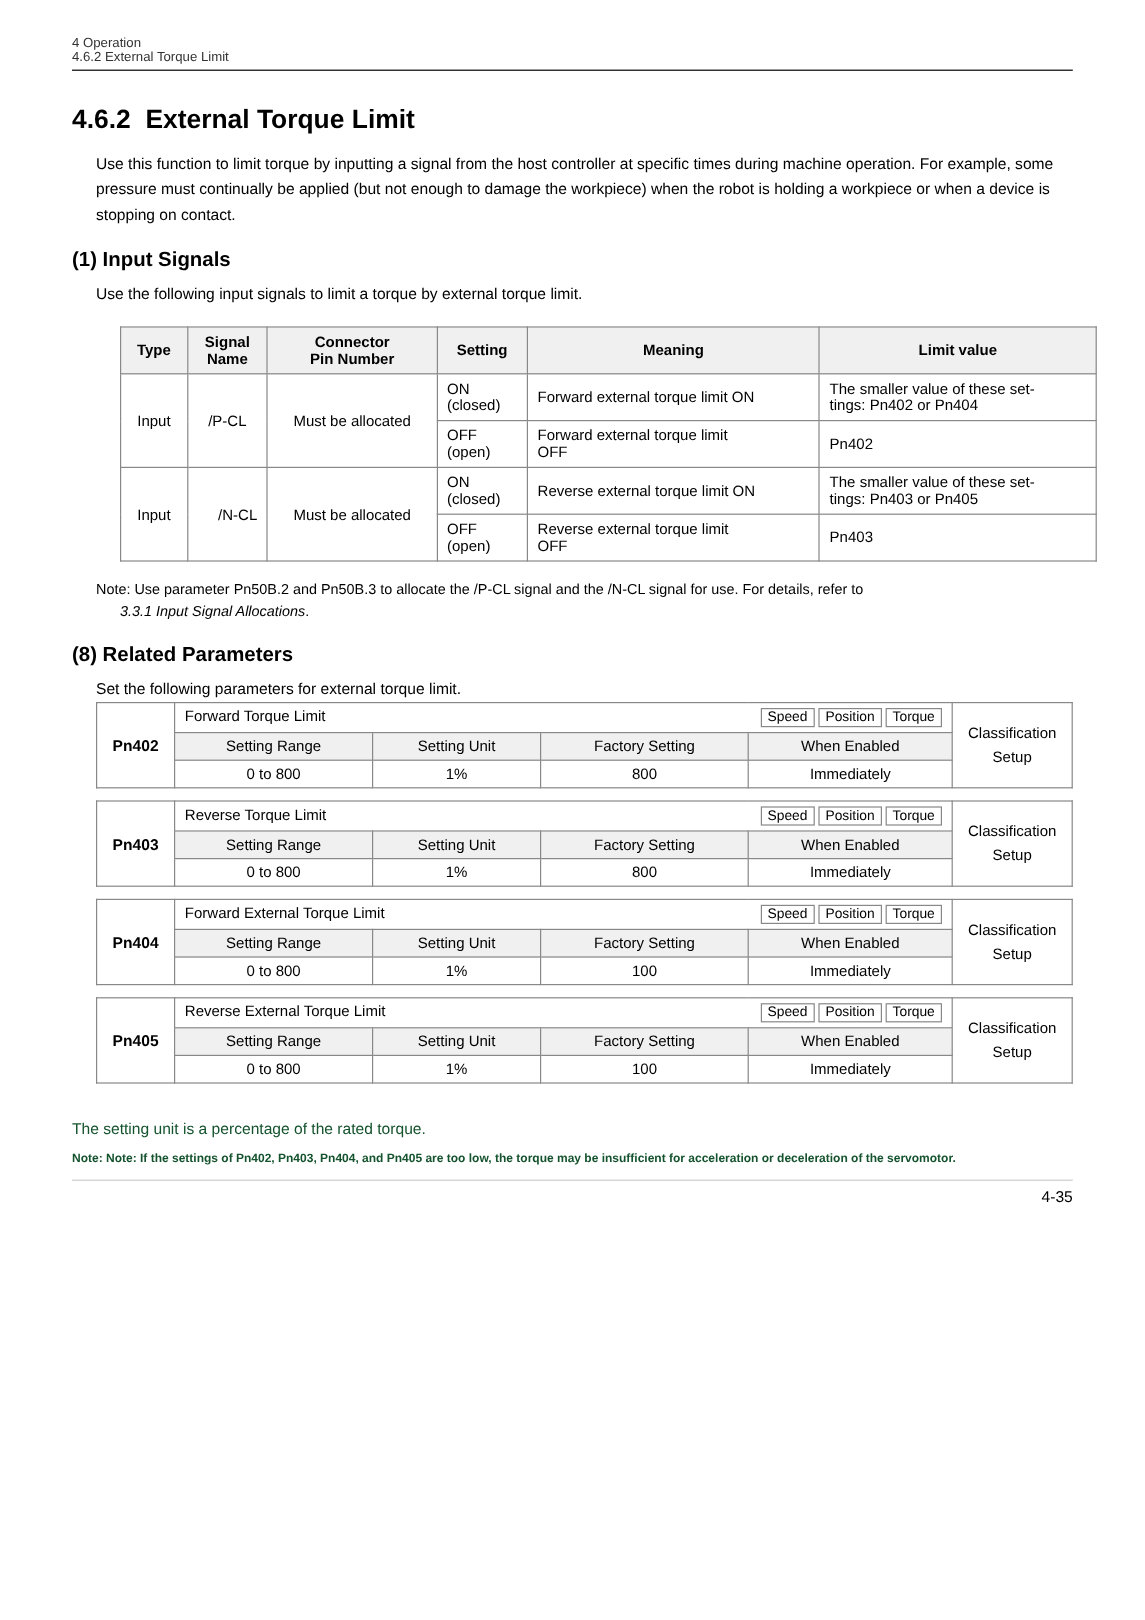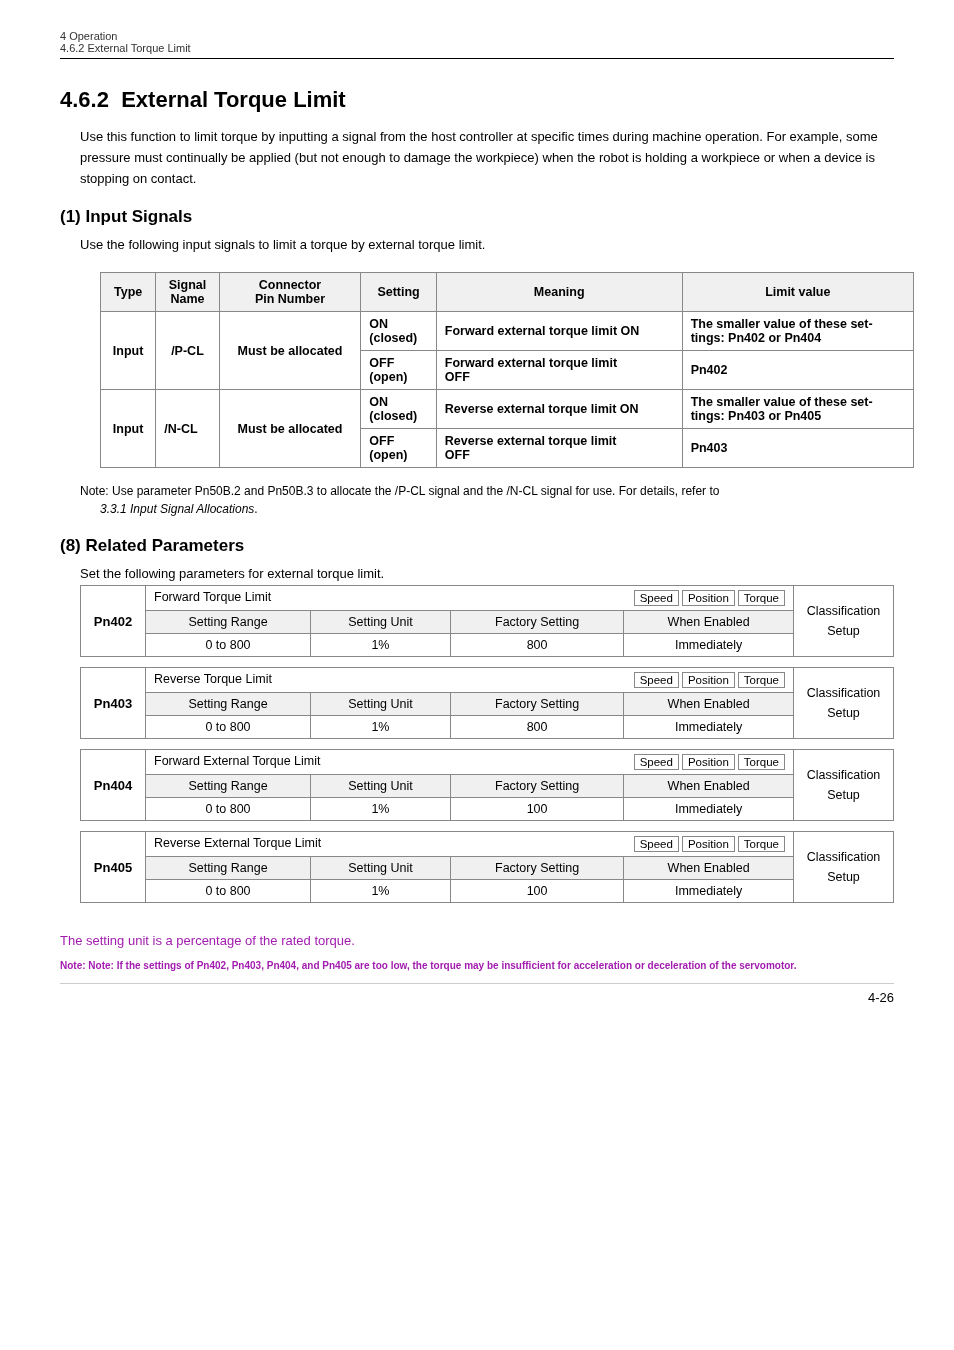--- a/index.html
+++ b/index.html
@@ -62,21 +62,20 @@
       padding: 5px 8px;
       vertical-align: middle;
     }
     table.signals-table th {
       background: #f0f0f0;
       text-align: center;
       font-weight: bold;
     }
     table.signals-table td {
       text-align: left;
-      font-weight: bold;
     }
     .note-text {
       font-size: 12px;
       margin-left: 20px;
       margin-bottom: 18px;
       line-height: 1.5;
     }
     .note-text i {
       font-style: italic;
     }
@@ -113,21 +112,21 @@
       display: flex;
       align-items: center;
       justify-content: center;
       font-size: 12.5px;
       padding: 4px;
       text-align: center;
     }
     .page-footer {
       margin-top: 30px;
       font-size: 13px;
-      color: #a21caf;
+      color: #14532d;
     }
     .bottom-note {
       font-size: 10px;
       margin-top: 10px;
       line-height: 1.5;
       font-weight: bold;
     }
     .page-number {
       text-align: right;
       font-size: 13px;
@@ -188,21 +187,21 @@
           <td>Forward external torque limit ON</td>
           <td>The smaller value of these set-<br>tings: Pn402 or Pn404</td>
         </tr>
         <tr>
           <td>OFF<br>(open)</td>
           <td>Forward external torque limit<br>OFF</td>
           <td>Pn402</td>
         </tr>
         <tr>
           <td rowspan="2" style="text-align:center;">Input</td>
-          <td rowspan="2" style="text-align:left;">/N-CL</td>
+          <td rowspan="2" style="text-align:right;">/N-CL</td>
           <td rowspan="2" style="text-align:center;">Must be allocated</td>
           <td>ON<br>(closed)</td>
           <td>Reverse external torque limit ON</td>
           <td>The smaller value of these set-<br>tings: Pn403 or Pn405</td>
         </tr>
         <tr>
           <td>OFF<br>(open)</td>
           <td>Reverse external torque limit<br>OFF</td>
           <td>Pn403</td>
         </tr>
@@ -374,15 +373,15 @@
 
   </div>
 
   <div class="page-footer">
     <div style="margin-bottom:10px;">The setting unit is a percentage of the rated torque.</div>
     <div class="bottom-note">
       <span>Note: </span><span>Note: If the settings of Pn402, Pn403, Pn404, and Pn405 are too low, the torque may be insufficient for acceleration or deceleration of the servomotor.</span>
     </div>
   </div>
 
-  <div class="page-number">4-26</div>
+  <div class="page-number">4-35</div>
 
 </div>
 
 </body></html>

